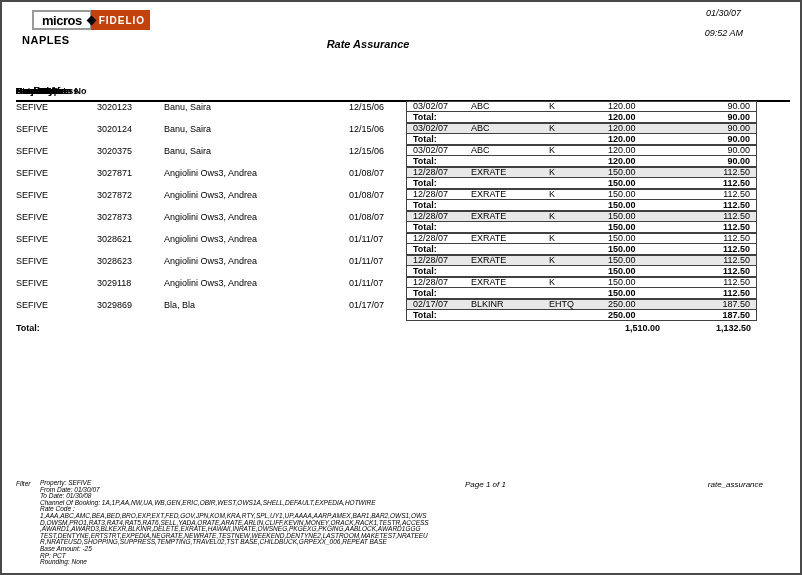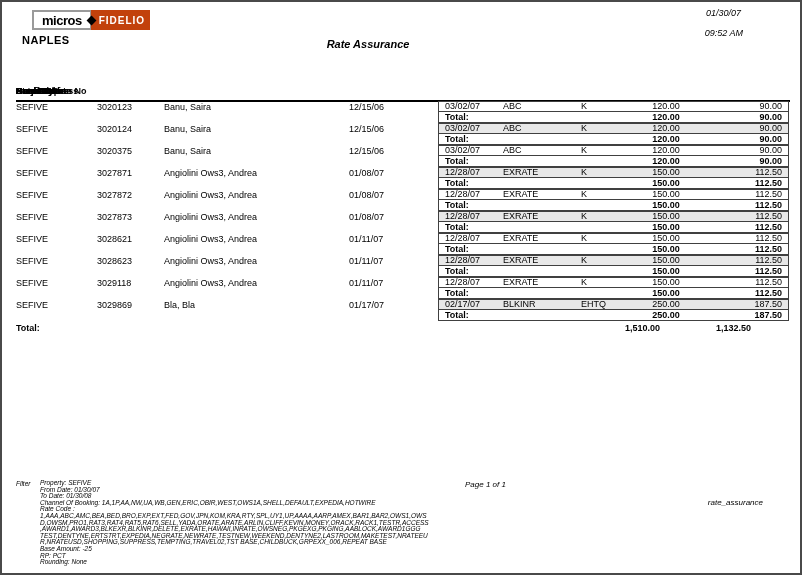--- a/index.html
+++ b/index.html
@@ -24,44 +24,44 @@
   
   .thead{position:absolute;left:14px;top:84px;width:774px;height:14px;border-bottom:2px solid #000;}
   .th{position:absolute;top:0;font-size:9px;font-weight:bold;white-space:nowrap;}
   .th-prop{left:0}  .th-conf{left:81} .th-guest{left:148} .th-email{left:238}
   .th-book{left:333}.th-stay{left:396}.th-rate{left:454}  .th-room{left:532}
   .th-booked{left:591}.th-new{left:663}
   
   .group{position:absolute;left:0;width:802px;height:22px;}
   .lc{position:absolute;top:1px;font-size:9px;line-height:10px;white-space:nowrap;}
   .lc-prop{left:14px}.lc-conf{left:95px}.lc-guest{left:162px}.lc-email{left:252px}.lc-book{left:347px}
-  .subtable{position:absolute;left:404px;top:0;width:351px;margin-left:32px;}
+  .subtable{position:absolute;left:404px;top:0;width:351px;}
   .srow{display:flex;border:1px solid #404040;box-sizing:border-box;
     font-size:9px;line-height:9px;align-items:center;background:#fff;}
   .srow.detail{height:11px;}
   .srow.total{height:12px;margin-top:-1px;font-weight:bold;}
   .srow.detail.shaded{background:#e8e8e8;}
   .sc{white-space:nowrap;overflow:visible;}
   .sc-stay{width:64px;padding-left:6px;box-sizing:border-box;}
   .sc-code{width:78px;}
   .sc-room{width:59px;}
-  .sc-booked{width:52px;text-align:center;}
+  .sc-booked{width:52px;text-align:left;}
   .sc-new{width:92px;text-align:right;padding-right:2px;box-sizing:border-box;}
   
   .grand-label{position:absolute;left:14px;top:321px;font-size:9px;font-weight:bold;}
   .grand-booked{position:absolute;left:450px;top:321px;width:208px;text-align:right;
     font-size:9px;font-weight:bold;}
   .grand-new{position:absolute;left:560px;top:321px;width:189px;text-align:right;
     font-size:9px;font-weight:bold;}
   
   .filter-label{position:absolute;left:14px;top:478px;font-size:6.5px;font-style:italic;}
   .filter-lines{position:absolute;left:38px;top:478px;font-size:6.5px;line-height:6.6px;
     font-style:italic;white-space:nowrap;}
   .pageinfo{position:absolute;left:463px;top:478px;font-size:8px;font-style:italic;}
-  .reportname{position:absolute;right:37px;top:496px;font-size:8px;font-style:italic;}
+  .reportname{position:absolute;right:37px;top:478px;font-size:8px;font-style:italic;}
 </style>
 </head>
 <body>
 
 <div class="page">
 
   <div class="logo">
     <span class="lg-micros">micros</span>
     <span class="lg-diamond"></span>
     <span class="lg-fidelio">FIDELIO</span>

